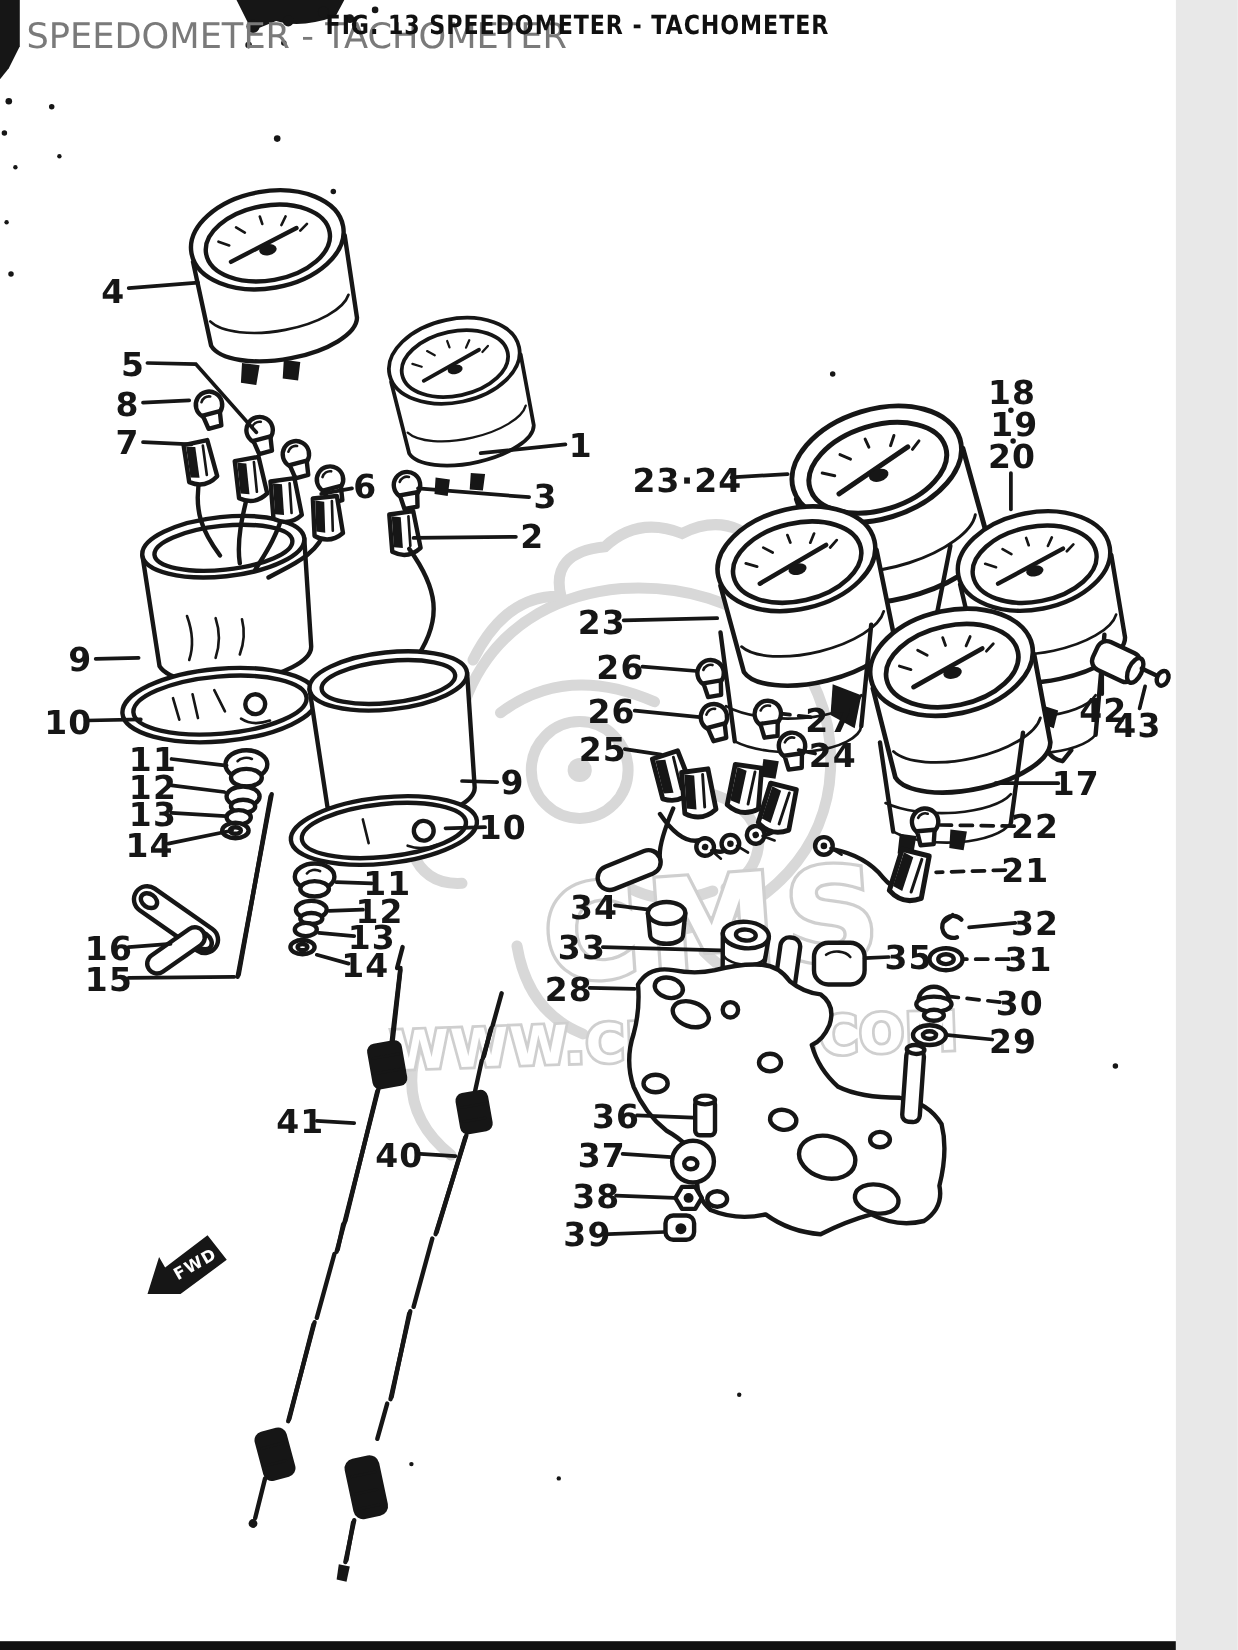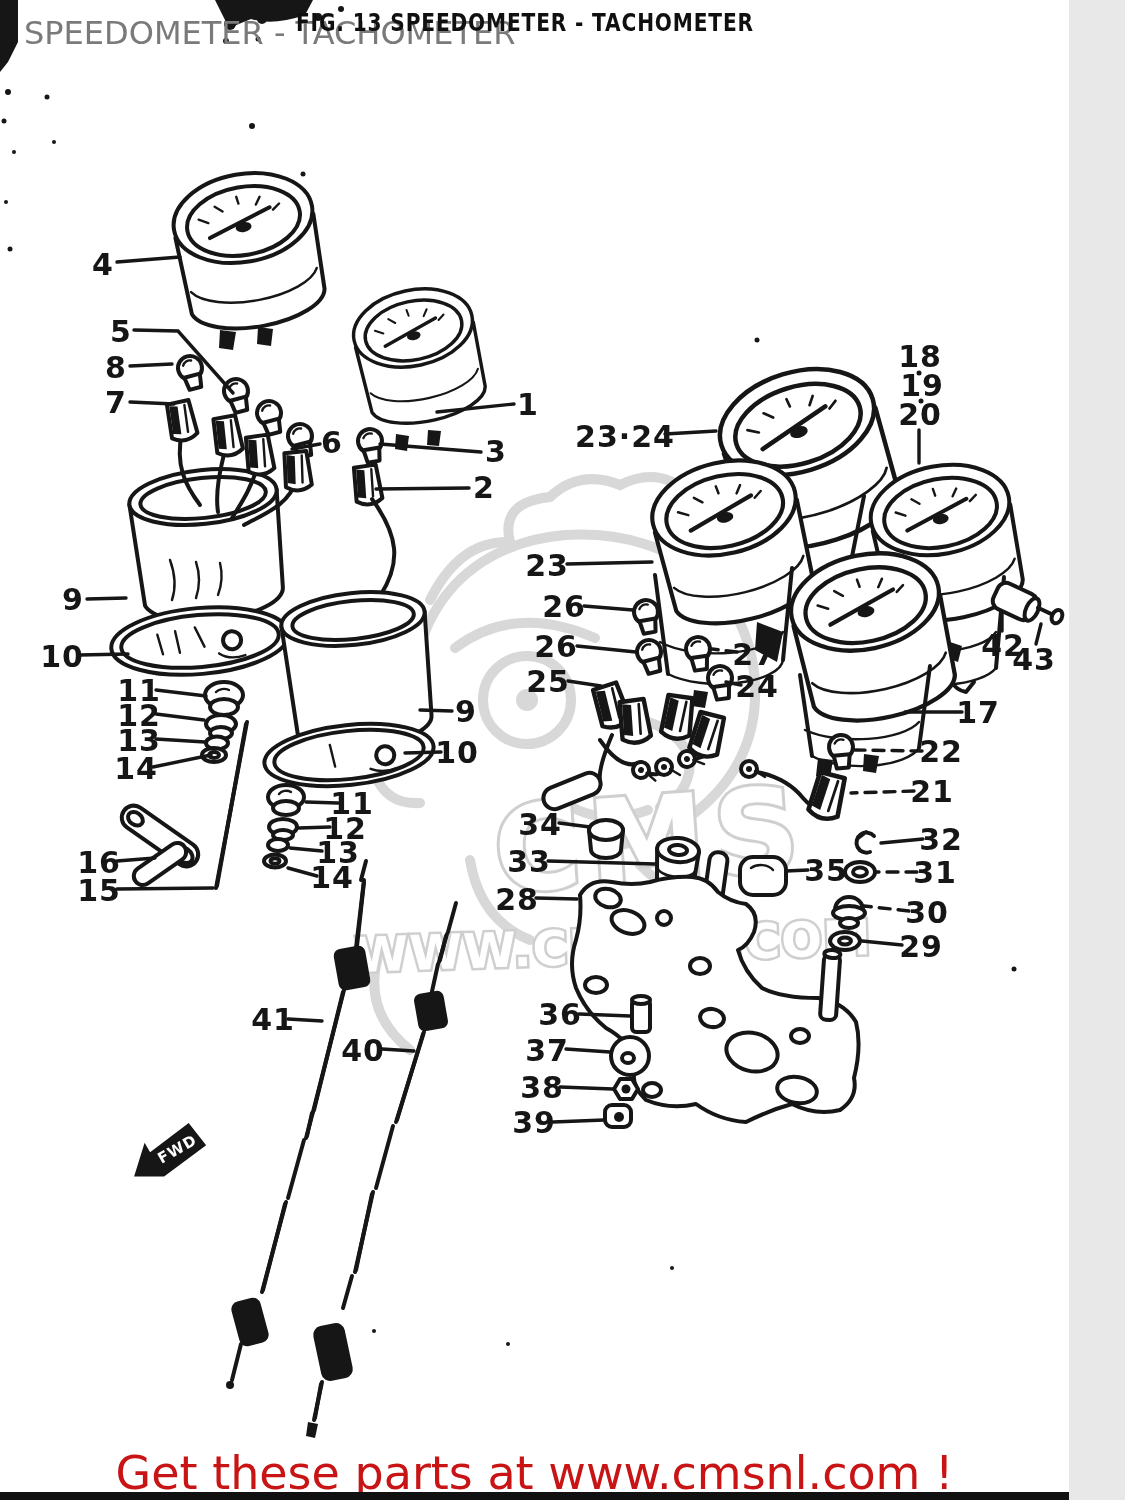--- a/index.html
+++ b/index.html
@@ -502,15 +502,14 @@
         <text x="352" y="814" class="callout">11</text>
         <polyline points="330,827 299,828" class="leader"></polyline>
         <text x="345" y="839" class="callout">12</text>
         <polyline points="322,851 290,848" class="leader"></polyline>
         <text x="338" y="863" class="callout">13</text>
         <polyline points="317,876 288,868" class="leader"></polyline>
         <text x="332" y="888" class="callout">14</text>
       </g>
   </svg>
 
-  <div class="footer-promo">Get these parts at www.cmsnl.com !</div>
   <div class="bottom-bar"></div>
 </div>
 
 </body></html>

